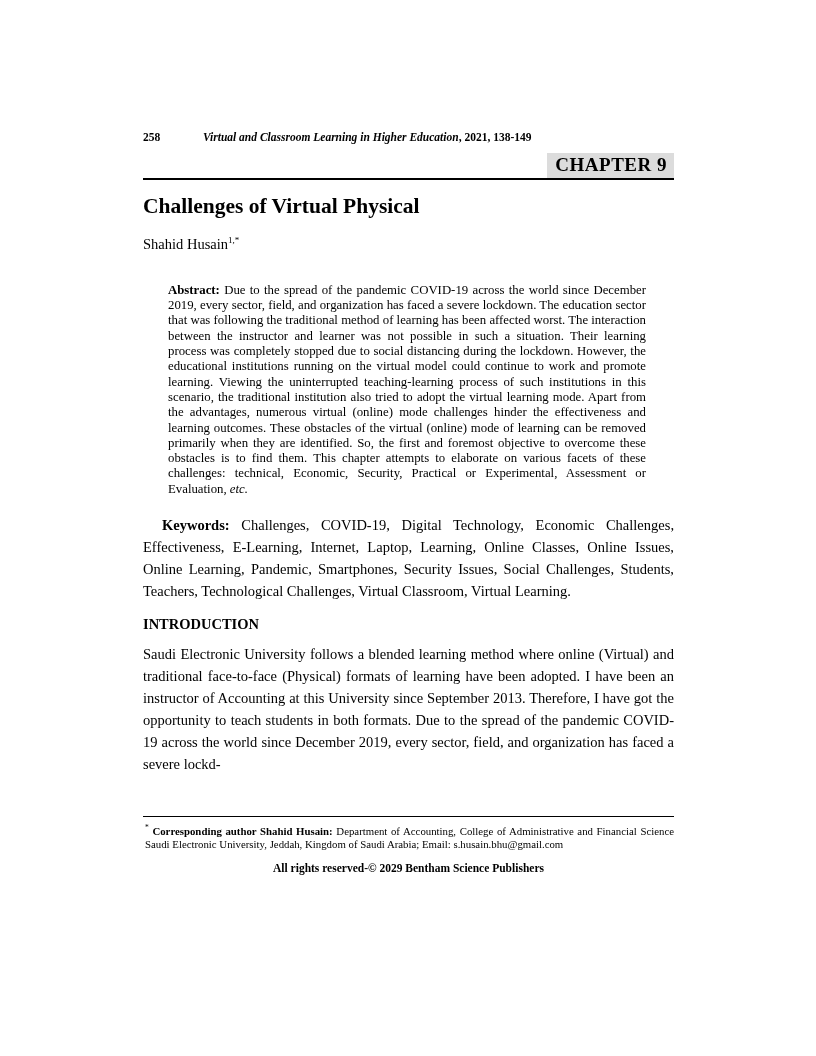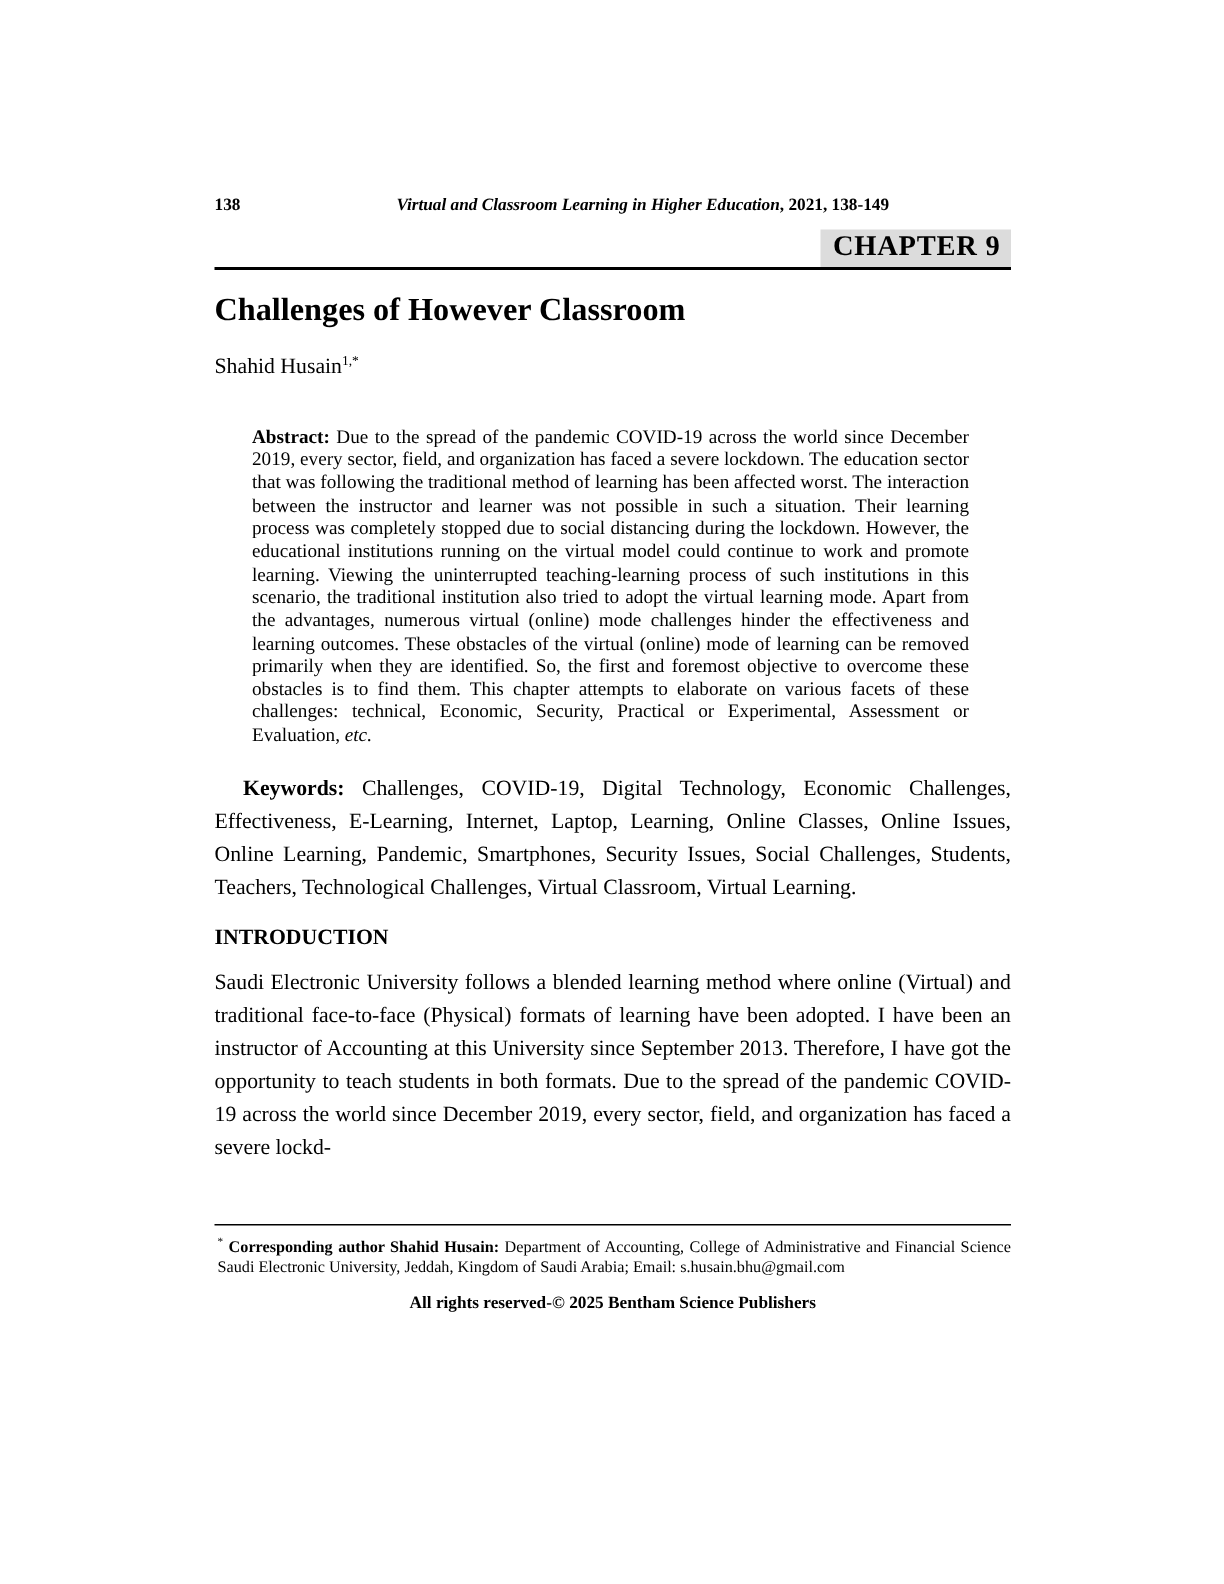--- a/index.html
+++ b/index.html
@@ -24,21 +24,21 @@
   }
   
   .header-row {
     display: flex;
     align-items: baseline;
     font-size: 11.5px;
     font-weight: bold;
     line-height: 14px;
   }
   .pagenum { width: 60px; text-align: left; }
-  .running-title { flex: 1; text-align: center; }
+  .running-title { flex: 1; }
   .running-title i { font-style: italic; }
   .pagenum-spacer { width: 20px; }
   
   .chapter-row {
     margin-top: 9px;
     text-align: right;
     border-bottom: 2px solid #000000;
     padding-bottom: 0;
   }
   .chapter-banner {
@@ -129,44 +129,44 @@
     line-height: 14px;
   }
 </style>
 </head>
 <body>
 
 <div class="page">
   <div class="content">
 
     <div class="header-row">
-      <span class="pagenum">138</span>
+      <span class="pagenum">258</span>
       <span class="running-title"><i>Virtual and Classroom Learning in Higher Education</i><span>, 2021, 138-149</span></span>
       <span class="pagenum-spacer"></span>
     </div>
 
     <div class="chapter-row">
       <span class="chapter-banner">CHAPTER 9</span>
     </div>
 
-    <h1 class="title">Challenges of However Classroom</h1>
+    <h1 class="title">Challenges of Virtual Physical</h1>
 
     <div class="author"><span>Shahid Husain</span><sup>1,*</sup></div>
 
 
     <p class="abstract"><b>Abstract:</b> <span>Due to the spread of the pandemic COVID-19 across the world since December 2019, every sector, field, and organization has faced a severe lockdown. The education sector that was following the traditional method of learning has been affected worst. The interaction between the instructor and learner was not possible in such a situation. Their learning process was completely stopped due to social distancing during the lockdown. However, the educational institutions running on the virtual model could continue to work and promote learning. Viewing the uninterrupted teaching-learning process of such institutions in this scenario, the traditional institution also tried to adopt the virtual learning mode. Apart from the advantages, numerous virtual (online) mode challenges hinder the effectiveness and learning outcomes. These obstacles of the virtual (online) mode of learning can be removed primarily when they are identified. So, the first and foremost objective to overcome these obstacles is to find them. This chapter attempts to elaborate on various facets of these challenges: technical, Economic, Security, Practical or Experimental, Assessment or Evaluation,</span> <i>etc.</i></p>
 
     <p class="keywords"><b>Keywords:</b> <span>Challenges, COVID-19, Digital Technology, Economic Challenges, Effectiveness, E-Learning, Internet, Laptop, Learning, Online Classes, Online Issues, Online Learning, Pandemic, Smartphones, Security Issues, Social Challenges, Students, Teachers, Technological Challenges, Virtual Classroom, Virtual Learning.</span></p>
 
     <h2 class="section-heading">INTRODUCTION</h2>
 
     <p class="body-paragraph">Saudi Electronic University follows a blended learning method where online (Virtual) and traditional face-to-face (Physical) formats of learning have been adopted. I have been an instructor of Accounting at this University since September 2013. Therefore, I have got the opportunity to teach students in both formats. Due to the spread of the pandemic COVID-19 across the world since December 2019, every sector, field, and organization has faced a severe lockd-</p>
 
   </div>
 
   <div class="footzone">
     <div class="footnote-rule"></div>
     <p class="footnote"><sup>*</sup> <b>Corresponding author Shahid Husain:</b> <span>Department of Accounting, College of Administrative and Financial Science Saudi Electronic University, Jeddah, Kingdom of Saudi Arabia; Email: s.husain.bhu@gmail.com</span></p>
     <div class="footer">
-      <div>All rights reserved-© 2025 Bentham Science Publishers</div>
+      <div>All rights reserved-© 2029 Bentham Science Publishers</div>
     </div>
   </div>
 </div>
 
 </body></html>

